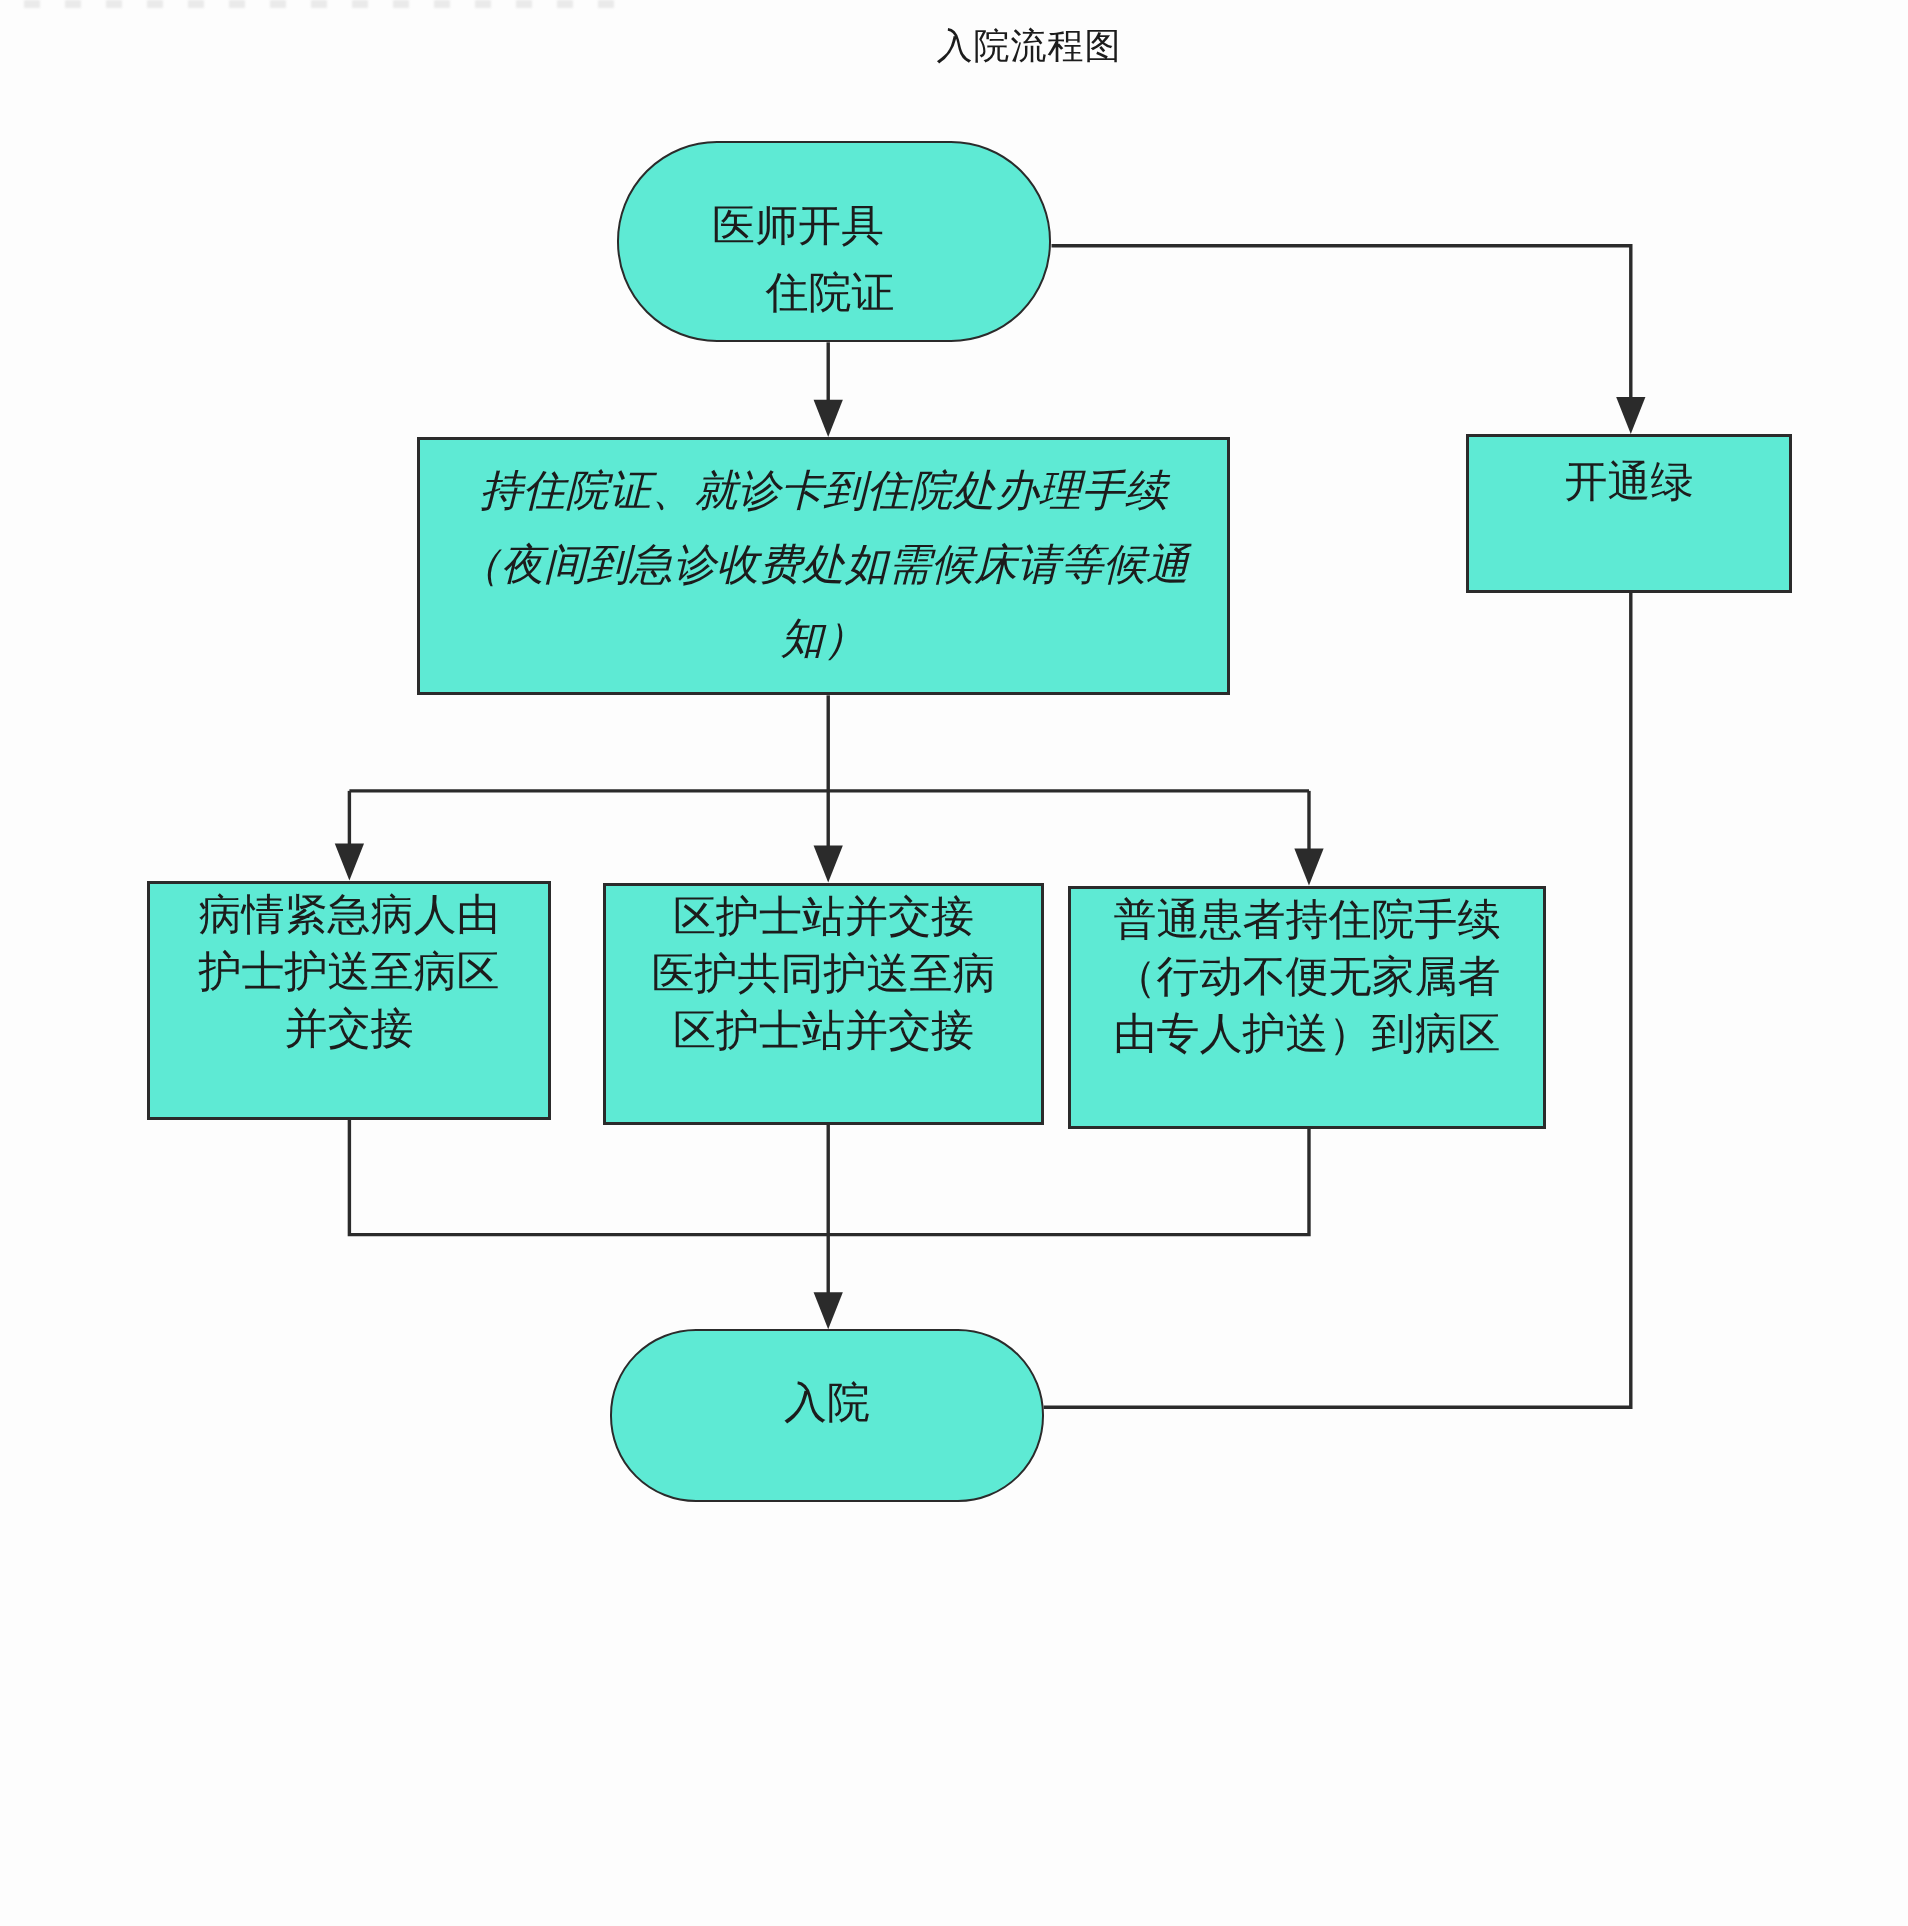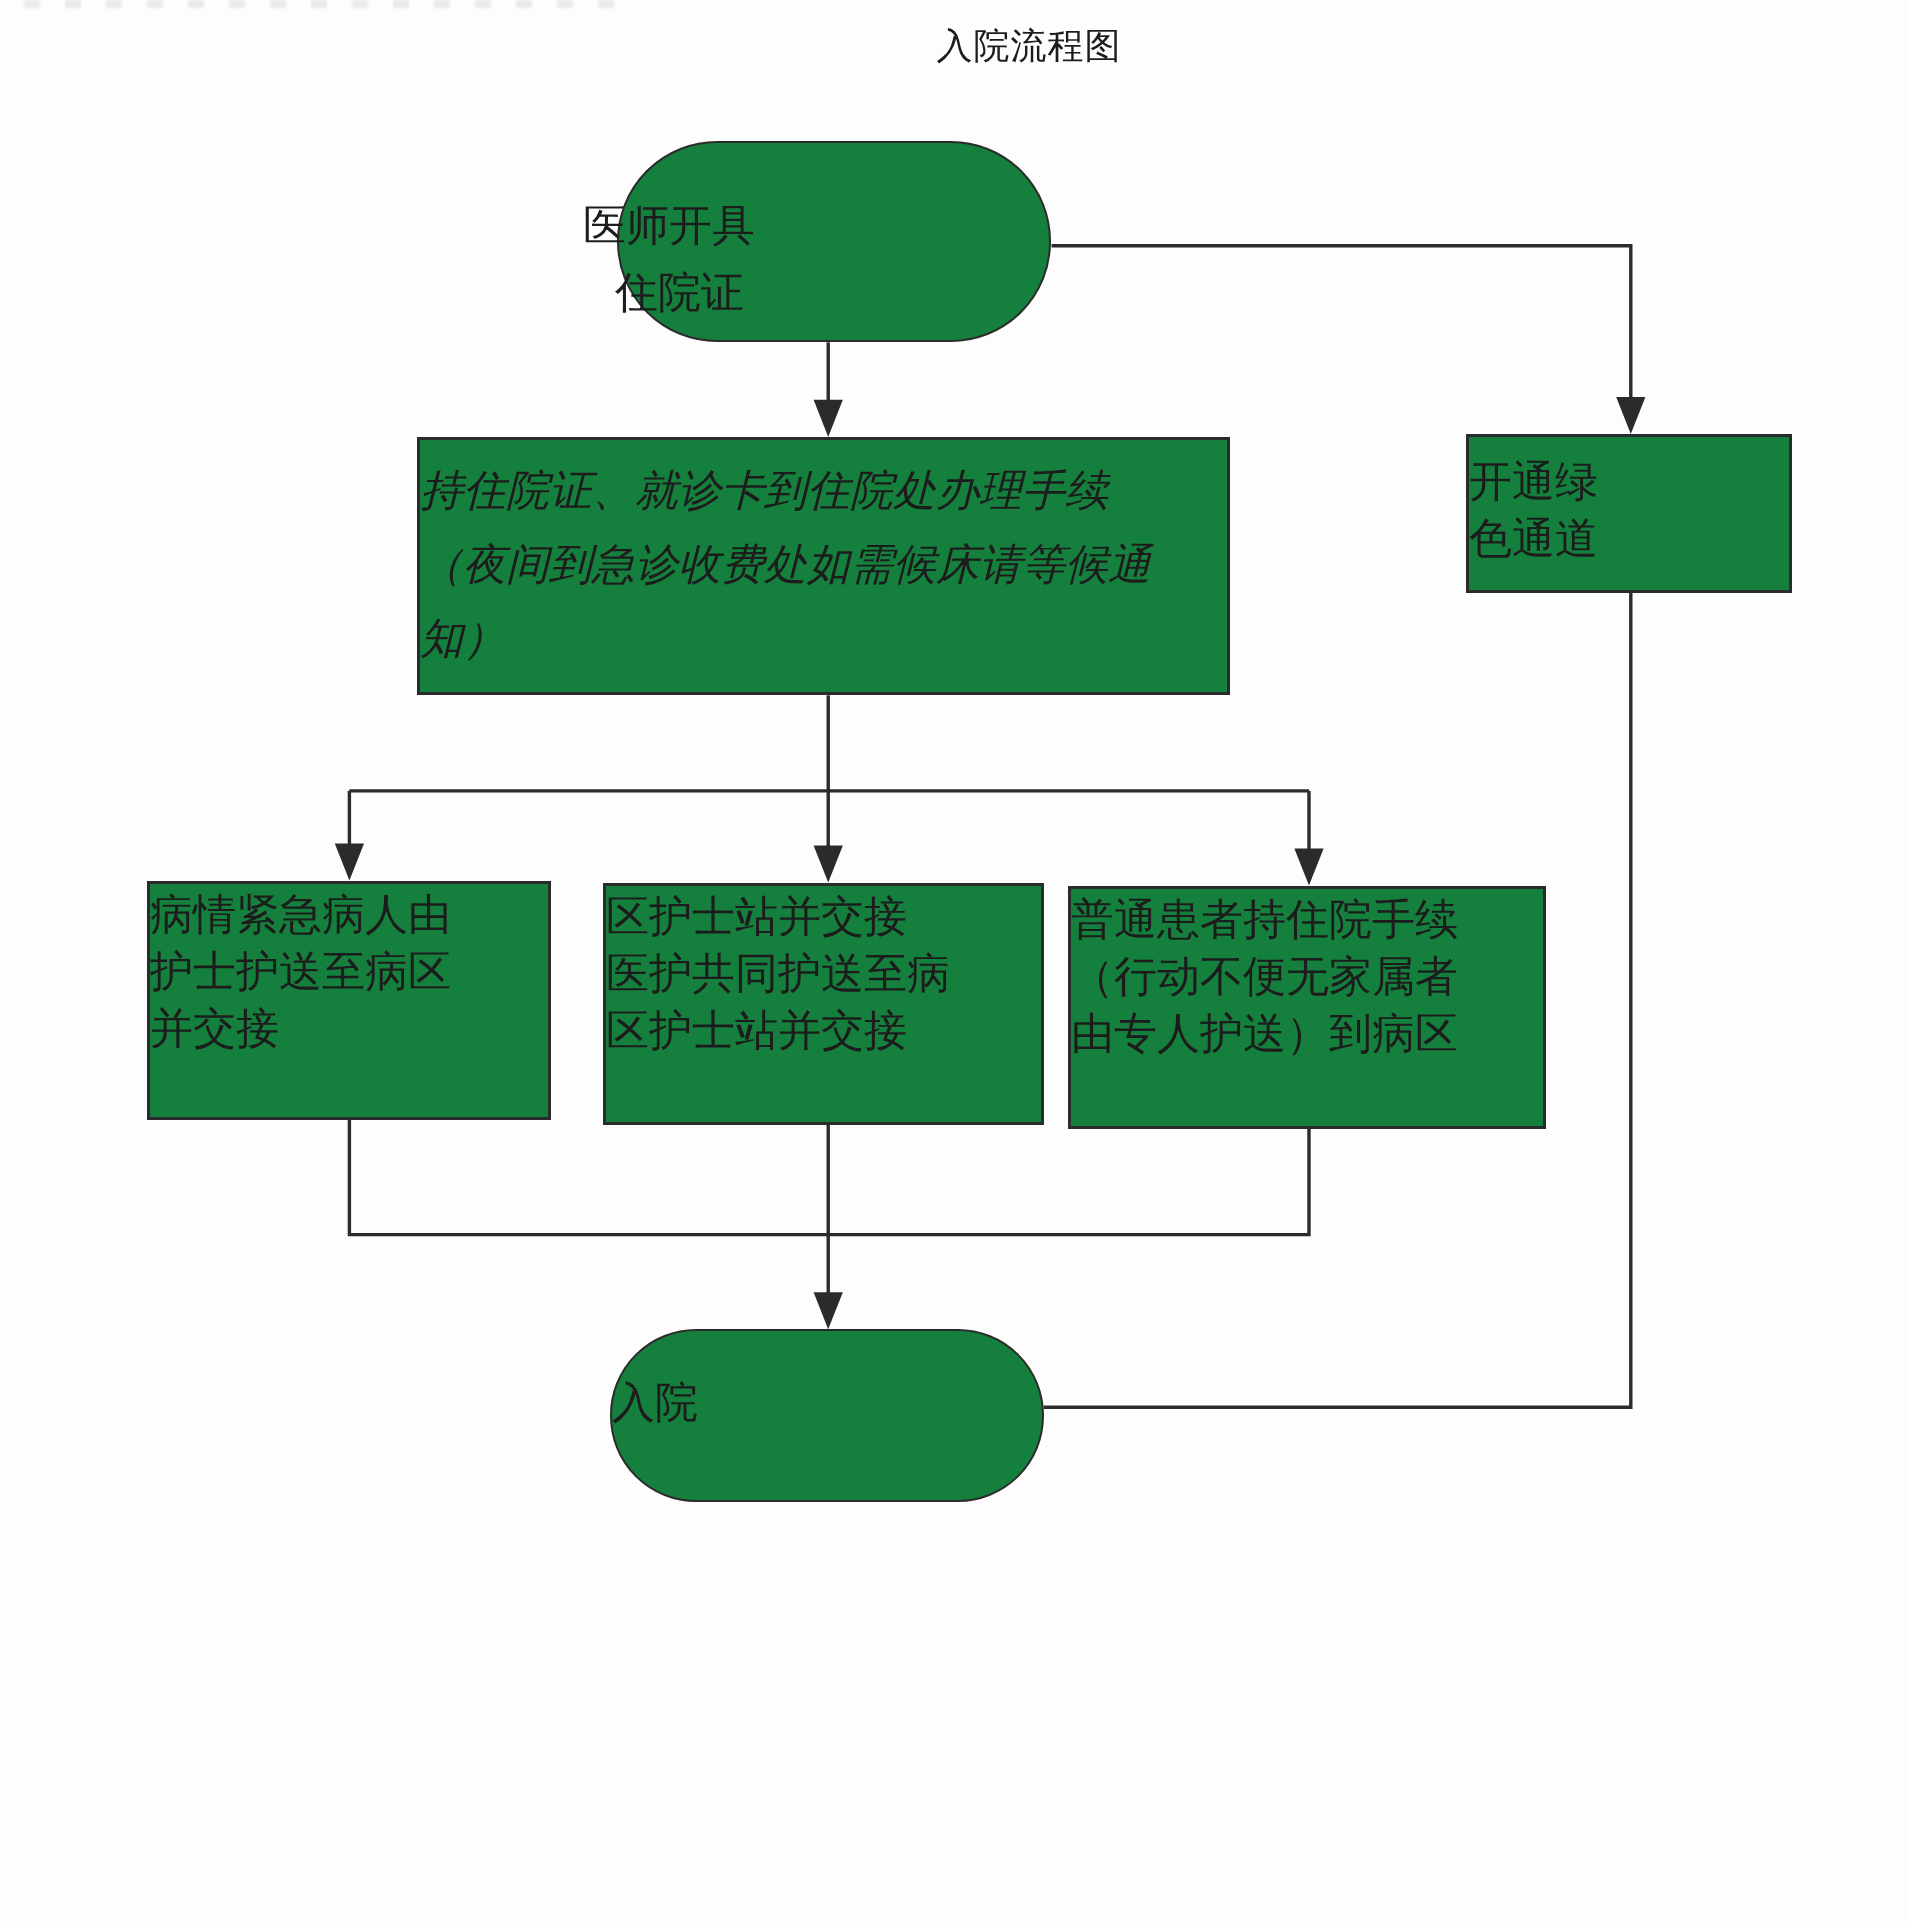--- a/index.html
+++ b/index.html
@@ -16,22 +16,22 @@
   .wires polygon { fill:#2b2b2b; stroke:none; }
 
   .title {
     position:absolute; left:639px; top:21.5px; width:780px;
     text-align:center; font-size:36px; letter-spacing:1px;
     white-space:nowrap;
   }
 
   .node {
     position:absolute; box-sizing:border-box;
-    background:#15803d; border:3.9px solid #2b2b2b;
-    font-size:43px; text-align:left;
+    background:#5eead4; border:3.9px solid #2b2b2b;
+    font-size:43px; text-align:center;
   }
   .node .ln { white-space:nowrap; }
 
   .pill { border-width:2.9px; }
 
   .node-start {
     left:617px; top:141px; width:434px; height:201px;
     border-radius:100px; padding-top:49px; line-height:67px;
   }
   .start-line-1 { transform:translateX(-36px); }
@@ -107,21 +107,20 @@
   </div>
 
   <div class="node node-procedure">
     <div class="ln">持住院证、就诊卡到住院处办理手续</div>
     <div class="ln">（夜间到急诊收费处如需候床请等候通</div>
     <div class="ln">知）</div>
   </div>
 
   <div class="node node-green">
     <div class="ln">开通绿</div>
-    <div class="ln">色通道</div>
   </div>
 
   <div class="node branch node-urgent">
     <div class="ln">病情紧急病人由</div>
     <div class="ln">护士护送至病区</div>
     <div class="ln">并交接</div>
   </div>
 
   <div class="node branch node-critical">
     <div class="ln">区护士站并交接</div>

